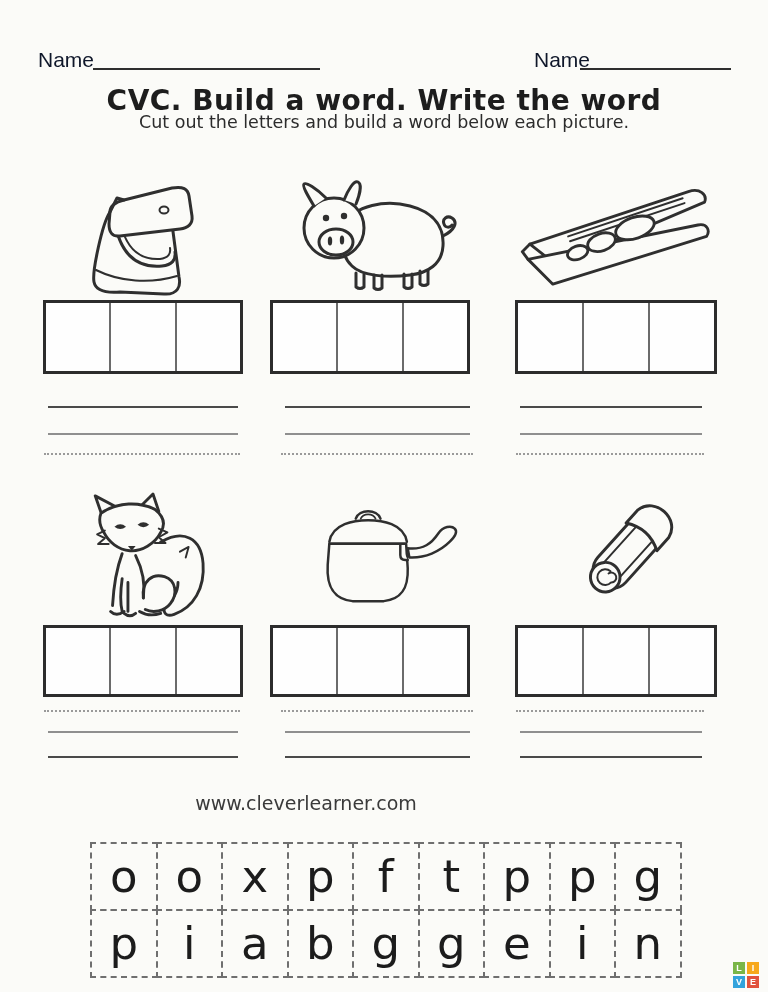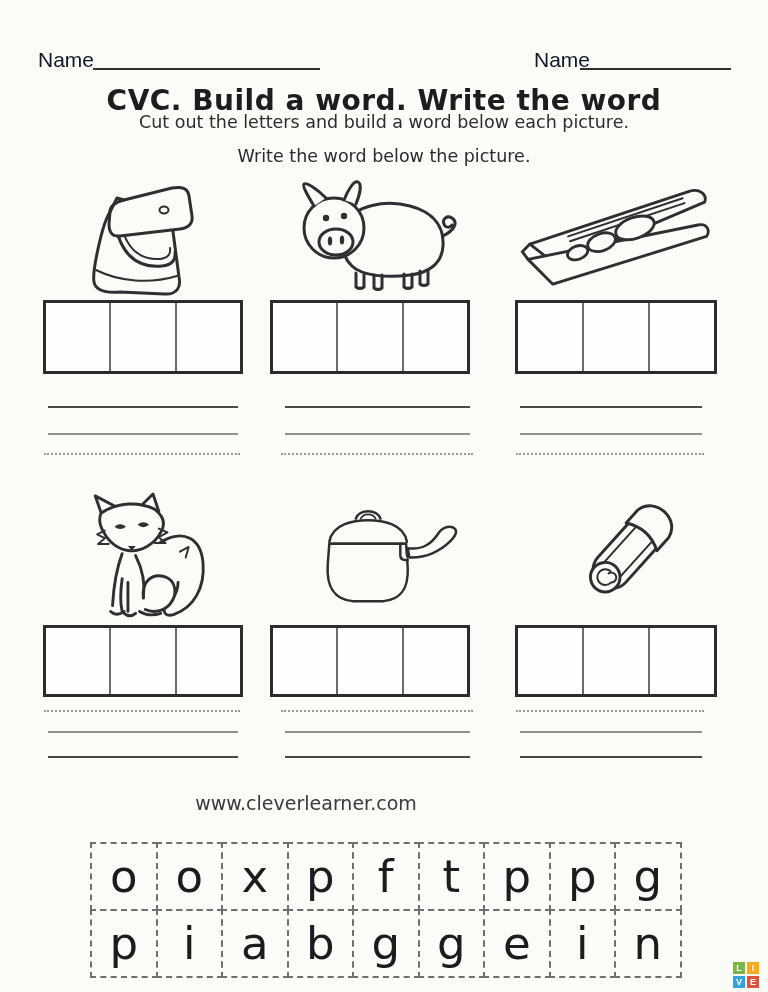--- a/index.html
+++ b/index.html
@@ -66,21 +66,20 @@
 
 <div class="page">
 
   <span class="field-label" style="left:38px;top:48px;">Name</span>
   <div class="blank-line" style="left:93px;top:68px;width:227px;"></div>
   <span class="field-label" style="left:534px;top:48px;">Name</span>
   <div class="blank-line" style="left:580px;top:68px;width:151px;"></div>
 
   <div class="title">CVC. Build a word. Write the word</div>
   <div class="instr instr1">Cut out the letters and build a word below each picture.</div>
-  <div class="instr instr2">Write the word below the picture.</div>
 
   <div class="pic" style="left:80px;top:172px;">
     <svg width="135" height="125" viewBox="0 0 135 125">
       <path class="lnw" d="M30,40 C22,52 12,100 14,110 C16,120 28,121 40,120 L84,122 C98,123 101,114 99,105 L92,52 Z"></path>
       <path class="lnthin" d="M16,98 C40,110 70,112 97,104"></path>
       <path class="ln" d="M34,46 C40,86 60,96 82,94 C92,93 96,88 95,80"></path>
       <path class="lnthin" d="M39,44 C45,80 62,88 80,87 C88,86 91,82 90,76"></path>
       <path class="lnw" d="M30,40 C30,33 36,30 44,28 L92,16 C103,14 108,17 109,24 L112,44 C113,52 108,56 100,57 L40,64 C32,65 29,60 29,52 Z"></path>
       <path class="ln" d="M30,40 L37,26 L44,28"></path>
       <ellipse class="lnthin" cx="84" cy="38" rx="4.5" ry="3.5"></ellipse>

